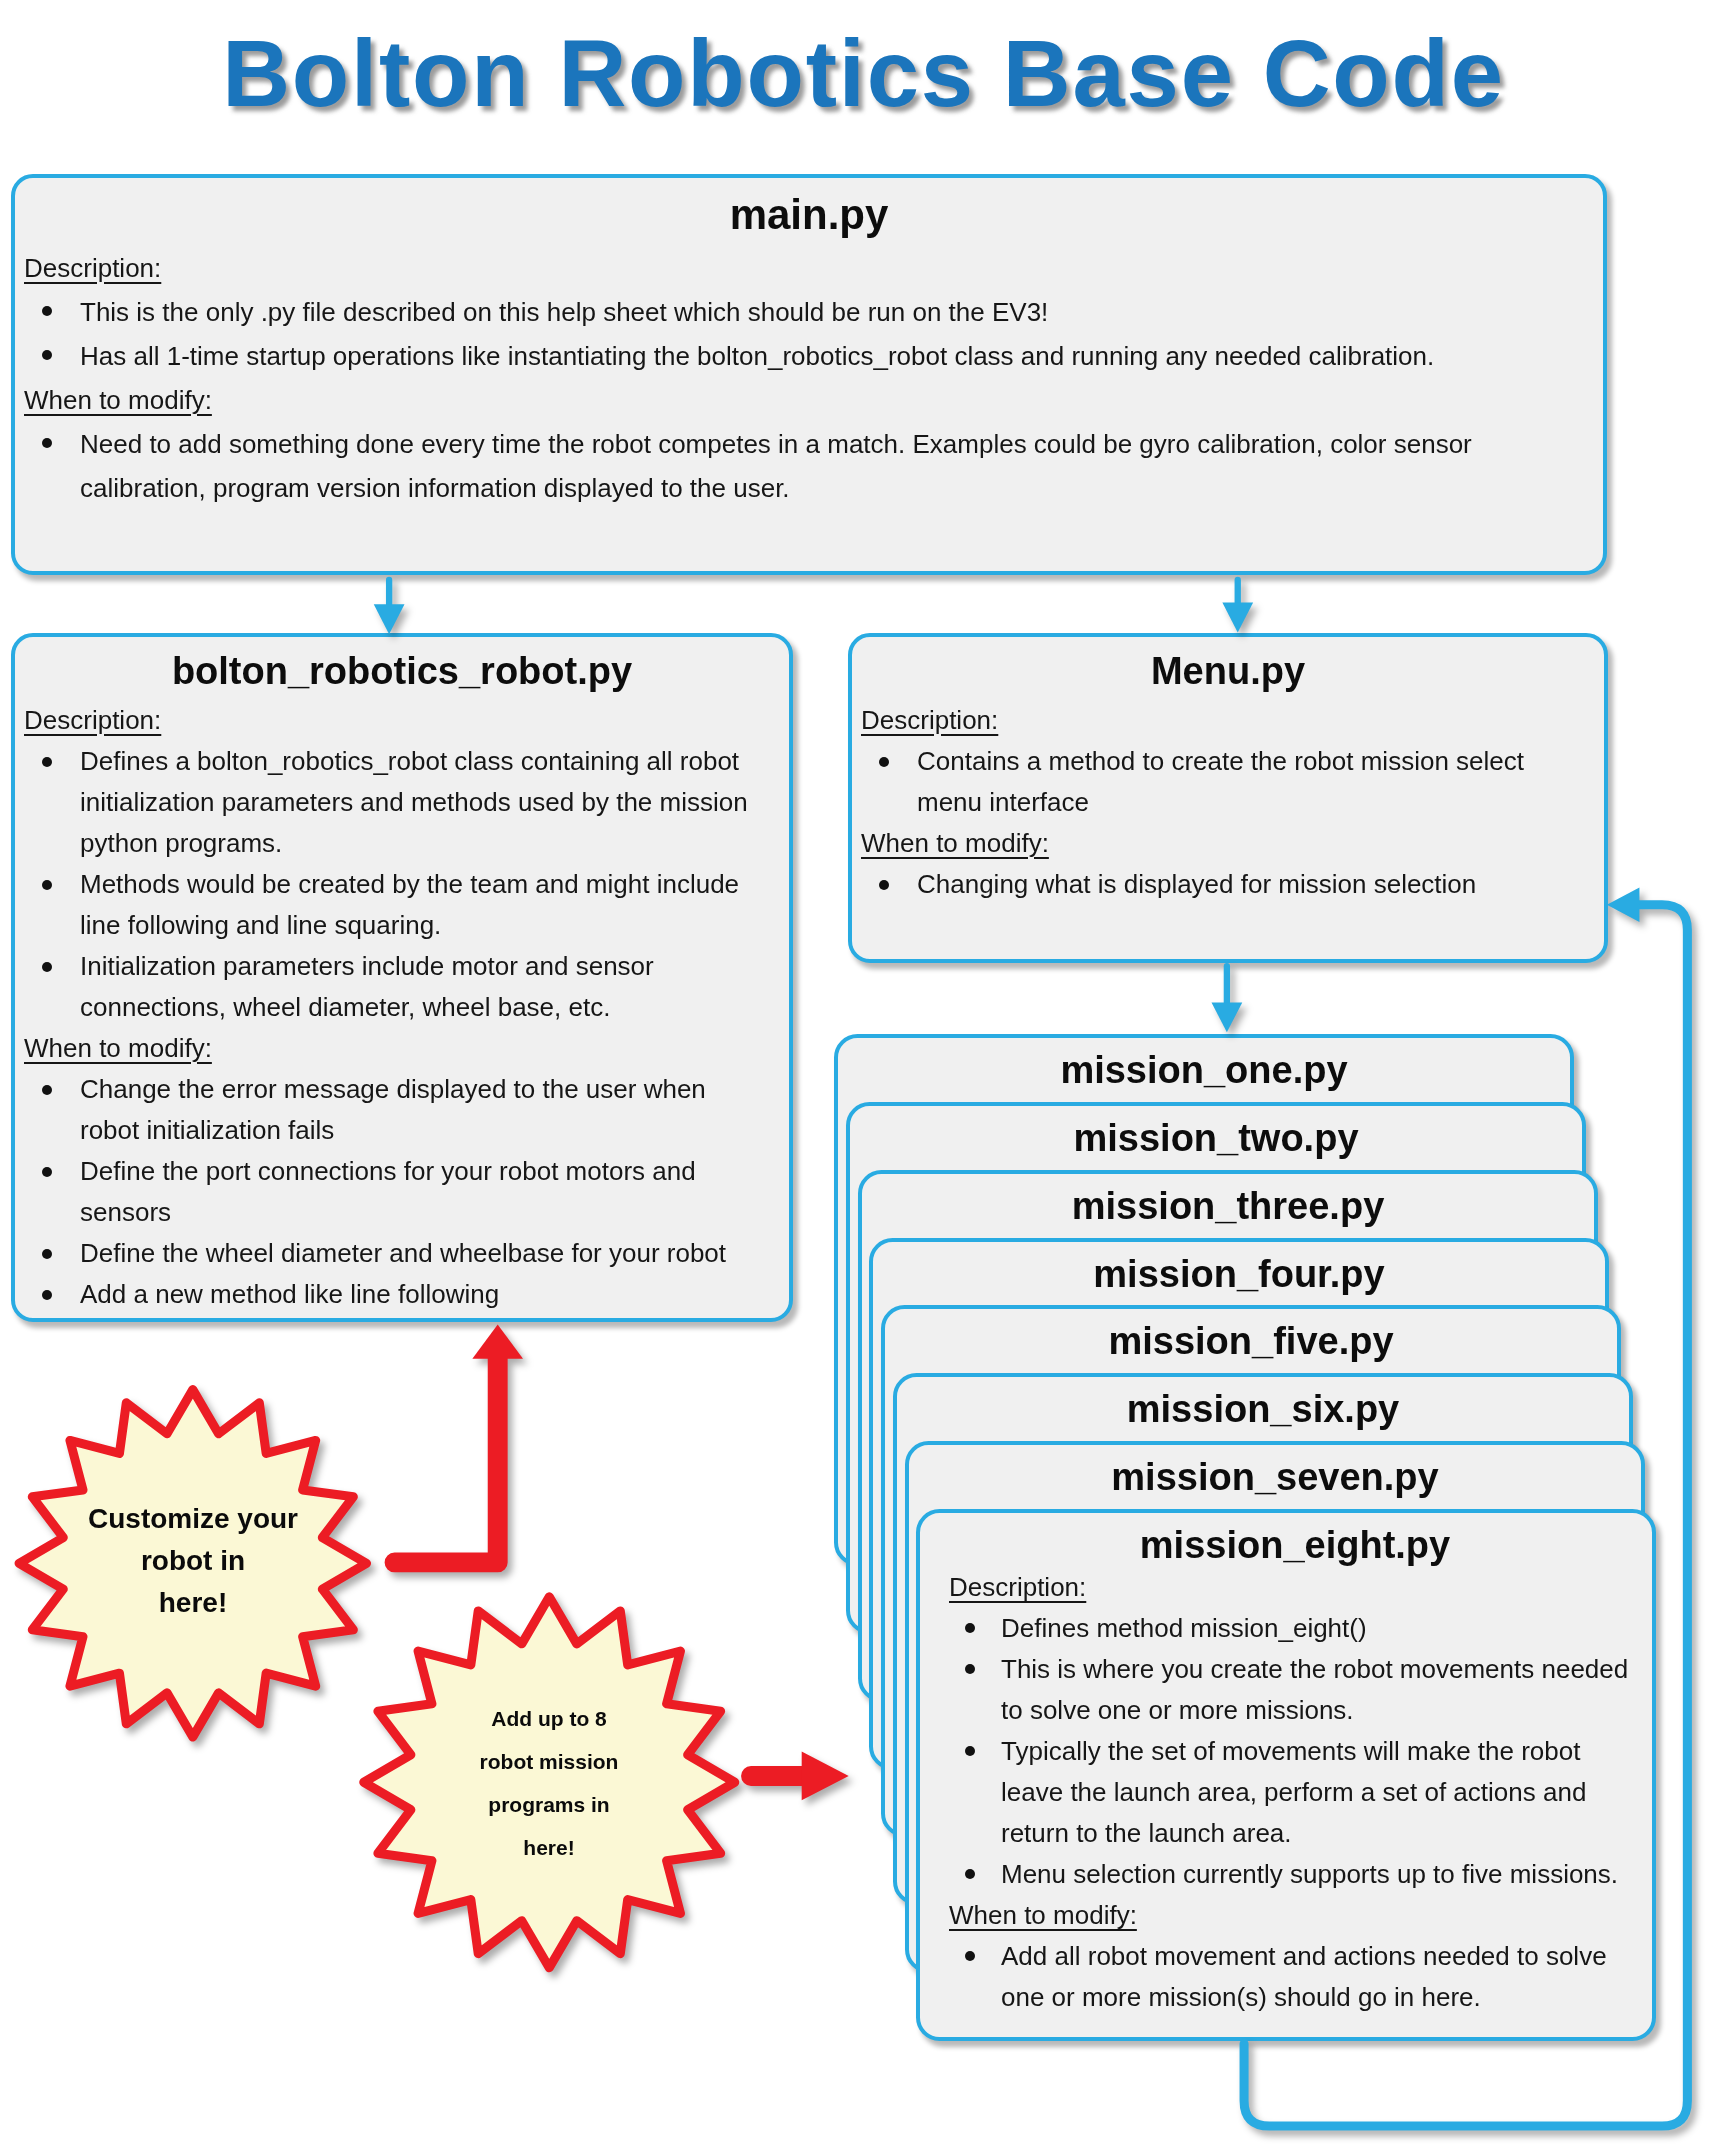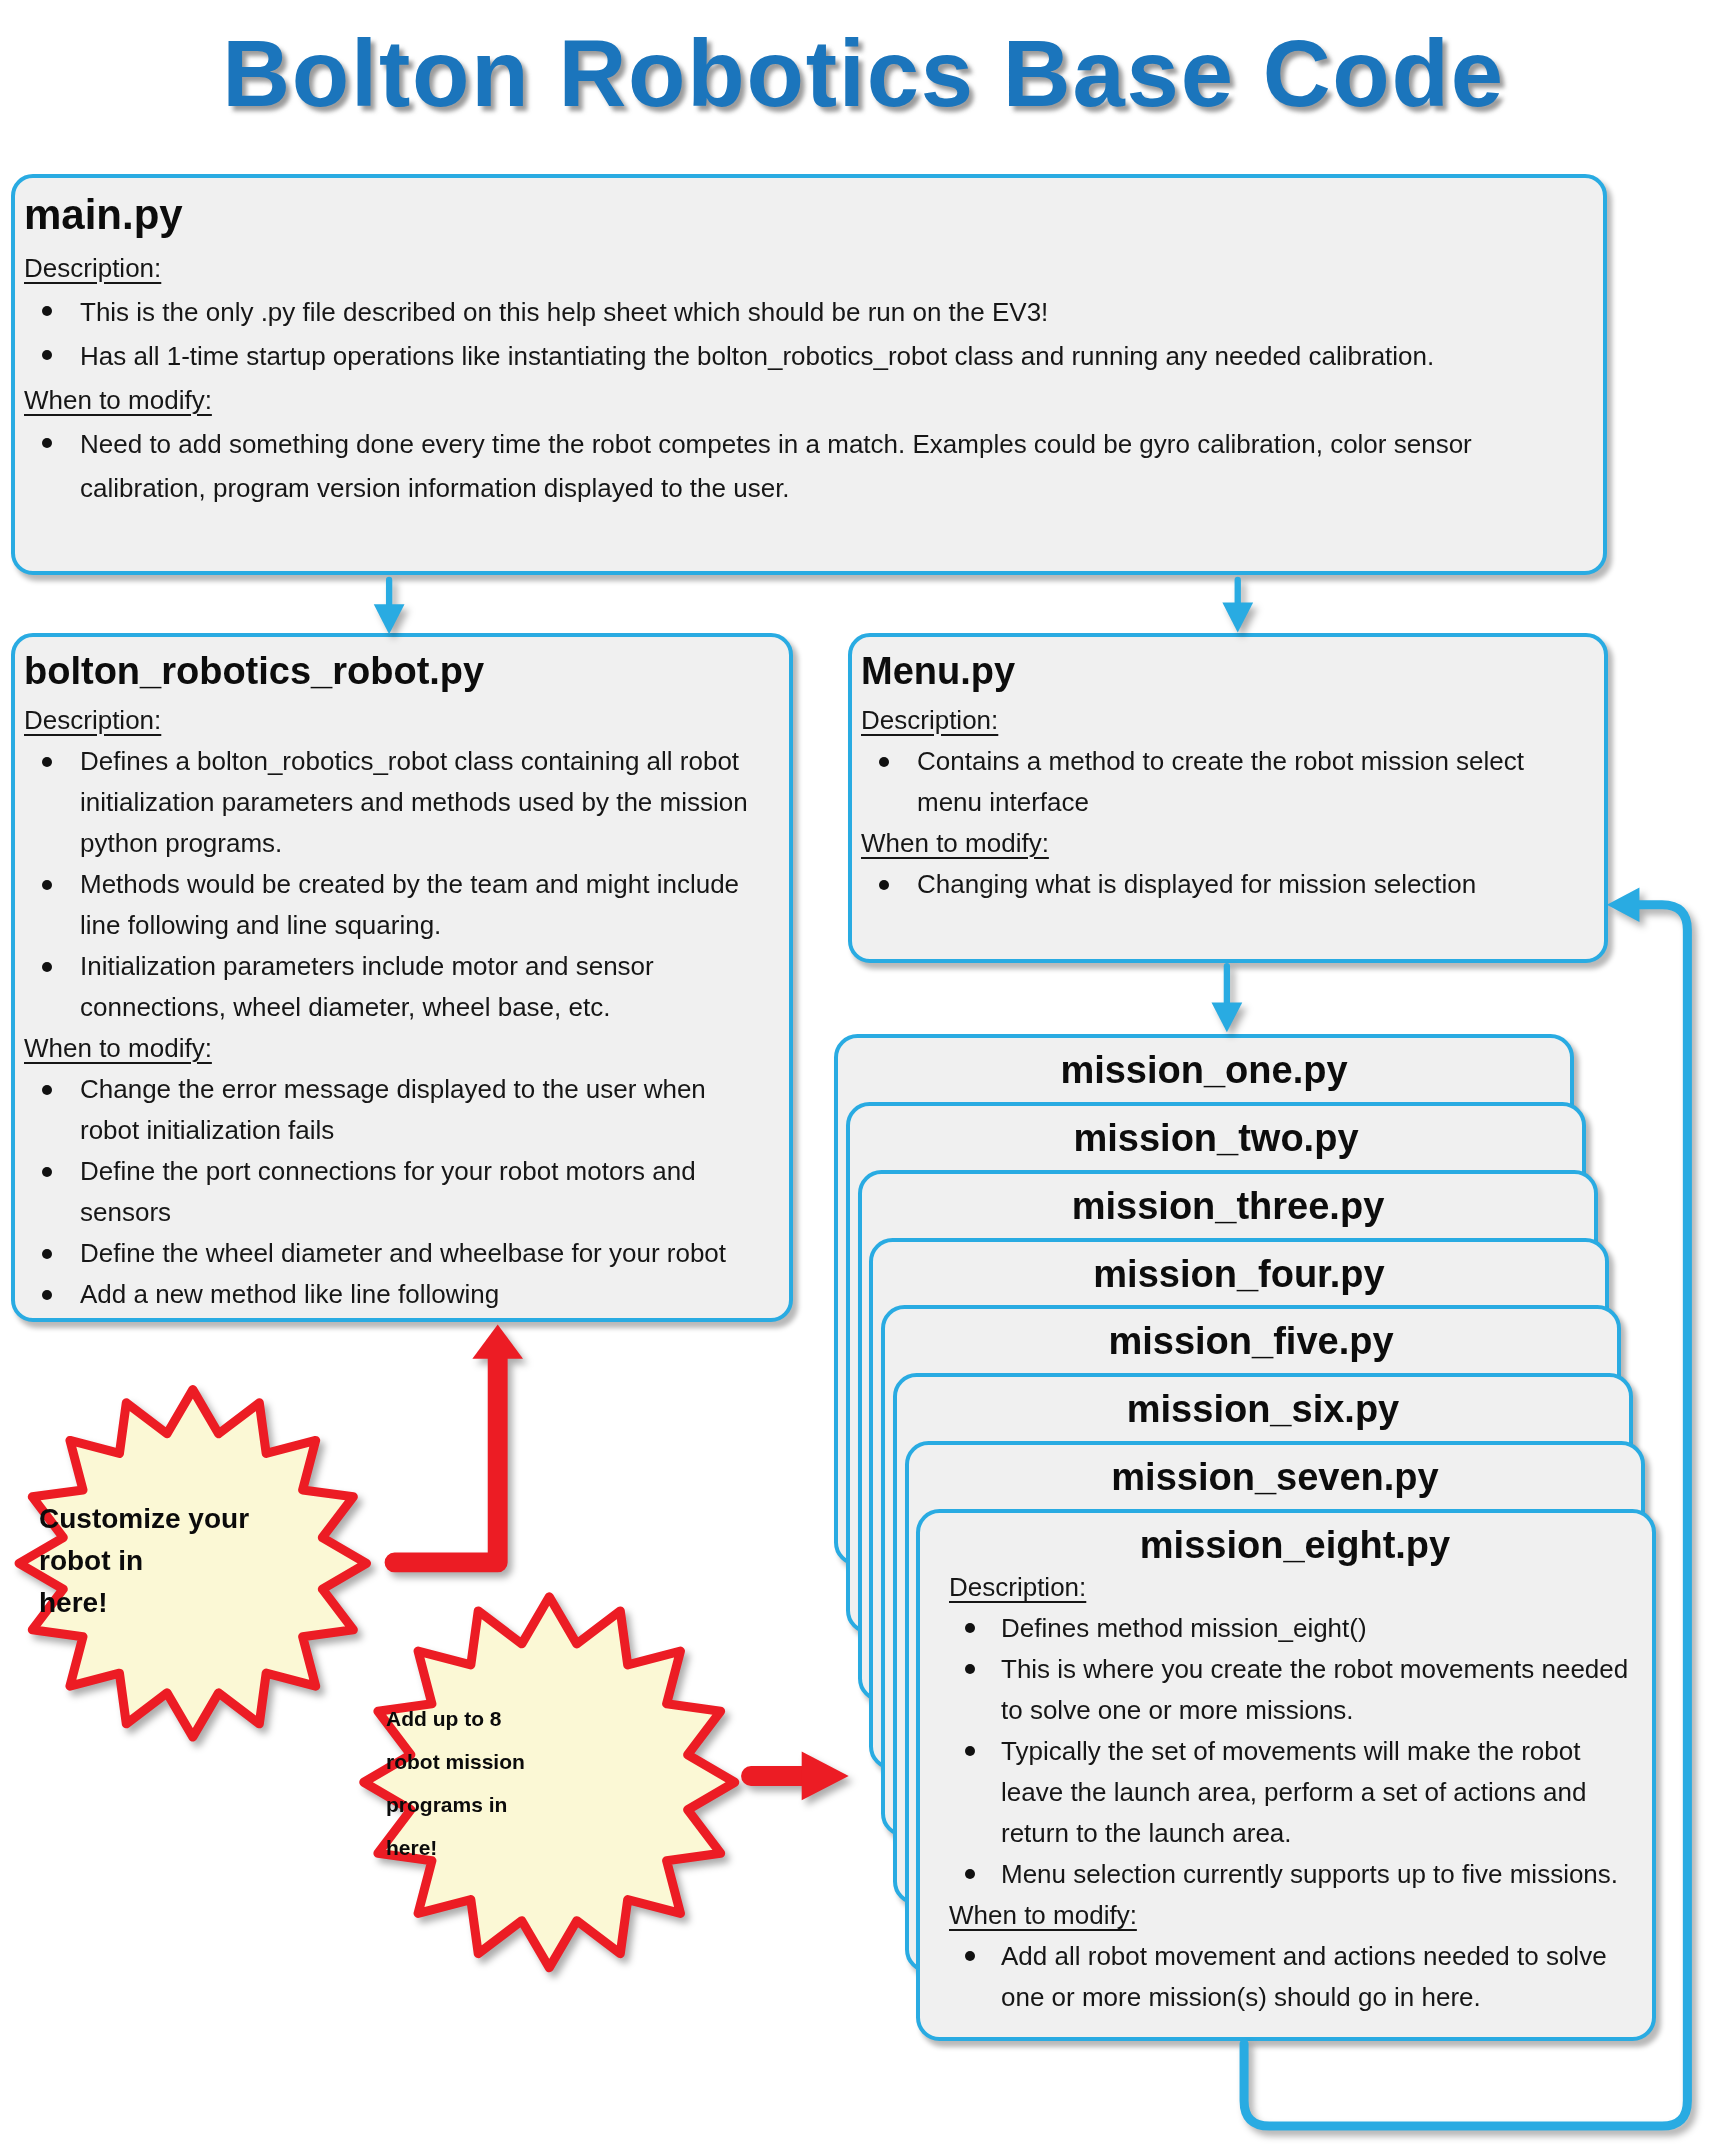--- a/index.html
+++ b/index.html
@@ -20,21 +20,21 @@
     font-size:94px;font-weight:bold;letter-spacing:1.8px;color:var(--title-blue);
     text-shadow:4.5px 5.4px 4.5px rgba(90,90,90,0.6);
   }
 
   .box{
     position:absolute;background:var(--box-fill);
     border:4.5px solid var(--accent);border-radius:22px;
     box-shadow:4.5px 5.4px 5.4px rgba(0,0,0,0.28);
   }
   .box h2{
-    text-align:left;font-weight:bold;color:#0d0d0d;
+    text-align:center;font-weight:bold;color:#0d0d0d;
     margin:12.7px 9px 7.2px 9px;font-size:38px;
   }
   .box.bigtitle h2{font-size:42px;}
 
   .body{font-size:26px;color:var(--ink);padding:0 18px 0 9px;}
   .lh49{line-height:44px;}
   .lh45{line-height:41px;}
   .heading{text-decoration:underline;text-underline-offset:4.5px;text-decoration-thickness:1.8px;}
   .bullet{position:relative;padding-left:56px;}
   .bullet::before{
@@ -59,21 +59,21 @@
   .overlay{position:absolute;left:0;top:0;z-index:40;pointer-events:none;}
   .blue-line{stroke:var(--accent);stroke-width:7;fill:none;stroke-linecap:round;}
   .blue-line.thick{stroke-width:10;}
   .blue-head{fill:var(--accent);stroke:none;}
   .red-line{stroke:var(--red);stroke-width:22;fill:none;stroke-linecap:round;stroke-linejoin:round;}
   .red-head{fill:var(--red);stroke:none;}
   .star-shape{fill:var(--star-fill);stroke:var(--red);stroke-width:10;stroke-linejoin:round;}
   .shadowed{filter:drop-shadow(5px 6px 4px rgba(0,0,0,0.32));}
 
   .star-label{
-    position:absolute;z-index:45;font-weight:bold;color:#0b0b0b;
+    position:absolute;z-index:45;text-align:center;font-weight:bold;color:#0b0b0b;
     white-space:pre-line;pointer-events:none;
   }
   #star1-label{font-size:28px;line-height:42px;}
   #star2-label{font-size:21px;line-height:43px;}
 </style>
 </head>
 <body>
 
 <div class="page">
 

